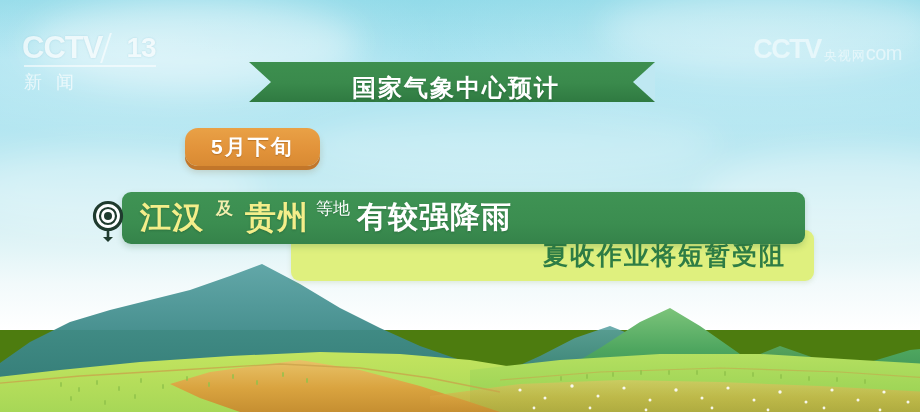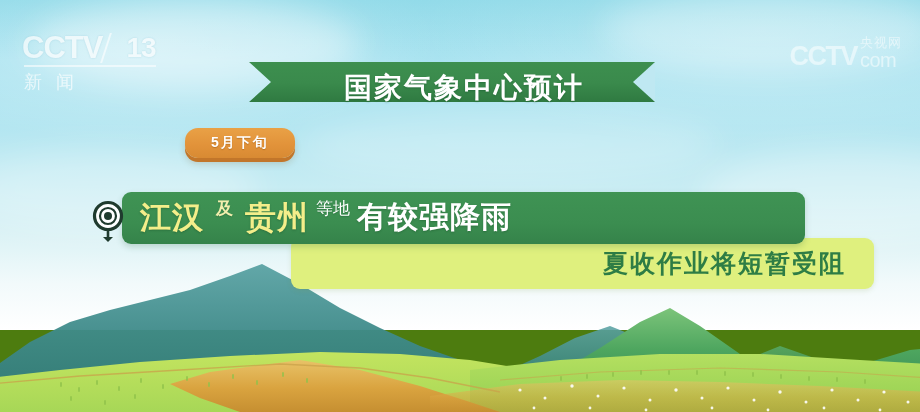--- a/index.html
+++ b/index.html
@@ -77,21 +77,21 @@
     width:132px; margin-left:2px;
   }
 
   
   .wm { position:absolute; right:18px; top:36px; opacity:0.55; text-align:right; }
   .wm .wm-row { display:flex; align-items:flex-end; justify-content:flex-end; }
   .wm .wm-cctv {
     font-size:27px; font-weight:bold; letter-spacing:-1.5px;
     color:rgba(255,255,255,0.95); line-height:1;
   }
-  .wm .wm-right { display:flex; flex-direction:column; align-items:flex-start; margin-left:3px; }
+  .wm .wm-right { display:flex; flex-direction:row; align-items:flex-end; margin-left:3px; }
   .wm .wm-cn { font-size:13px; letter-spacing:1px; color:rgba(255,255,255,0.95); line-height:1.05; }
   .wm .wm-com { font-size:20px; color:rgba(255,255,255,0.95); line-height:1; letter-spacing:-0.5px; }
 
   
   .hdr-wrap { position:absolute; left:249px; top:62px; width:406px; height:40px; }
   .hdr-bar {
     position:absolute; left:0; top:0; width:406px; height:40px;
     background:linear-gradient(to bottom,#3d8f4f 0%,#3a8a4c 52%,#2f7a41 100%);
     clip-path:polygon(0 0, 406px 0, 406px 40px, 0 40px, 22px 20px);
   }
@@ -100,42 +100,42 @@
     background:#bfe8f2;
     clip-path:polygon(26px 0, 26px 40px, 4px 20px);
   }
   .hdr-shadow {
     position:absolute; left:3px; top:3px; width:406px; height:40px;
     background:rgba(60,130,110,0.18);
     clip-path:polygon(0 0, 406px 0, 406px 40px, 0 40px, 22px 20px);
     filter:blur(2px); z-index:-1;
   }
   .hdr-text {
-    position:absolute; left:12px; top:0; width:406px; height:52px;
+    position:absolute; left:4px; top:0; width:406px; height:52px;
     display:flex; align-items:center; justify-content:center;
-    color:#ffffff; font-size:28px; font-weight:bold; letter-spacing:2px;
+    color:#ffffff; font-size:24px; font-weight:bold; letter-spacing:2px;
     text-shadow:0 1px 2px rgba(0,60,30,0.30);
   }
 
   
   .pill-wrap { position:absolute; left:185px; top:128px; }
   .pill {
     position:relative;
     padding:7px 26px 8px 26px;
     background:linear-gradient(to bottom,#e9a146 0%,#e2933a 55%,#d88a33 100%);
     border-radius:13px;
     box-shadow:0 4px 0 #c2762a, 0 6px 7px rgba(120,80,20,0.20);
-    color:#ffffff; font-size:14px; font-weight:bold; letter-spacing:2px;
+    color:#ffffff; font-size:21px; font-weight:bold; letter-spacing:2px;
     text-shadow:0 1px 1px rgba(140,80,15,0.45);
     line-height:1.1;
   }
 
   
   .band-yellow {
-    position:absolute; left:291px; top:238px; width:583px; height:51px;
+    position:absolute; left:291px; top:230px; width:523px; height:51px;
     background:#dff07e; border-radius:9px;
     box-shadow:0 2px 5px rgba(120,150,60,0.16);
   }
   .band-yellow .by-text {
     position:absolute; right:28px; top:0; height:51px;
     display:flex; align-items:center;
     color:#2e7d45; font-size:25px; font-weight:bold; letter-spacing:2px;
   }
 
   

